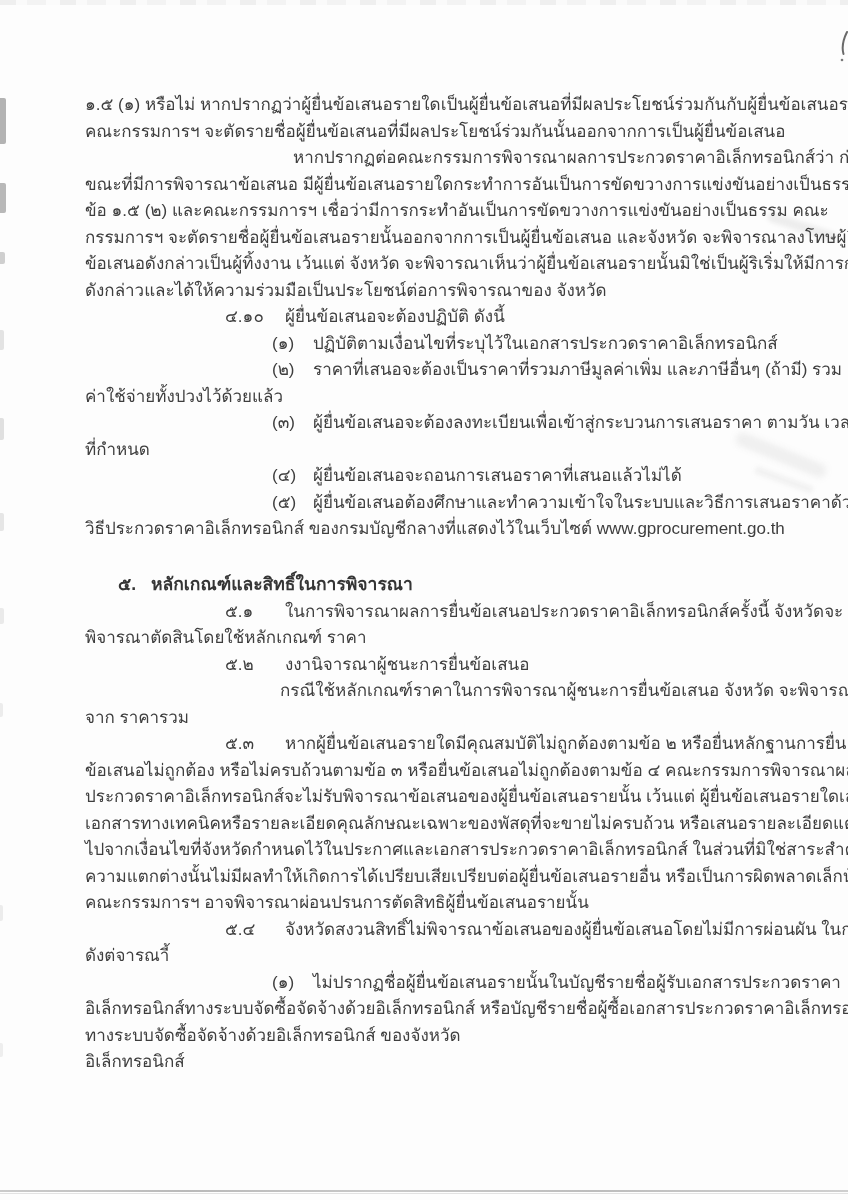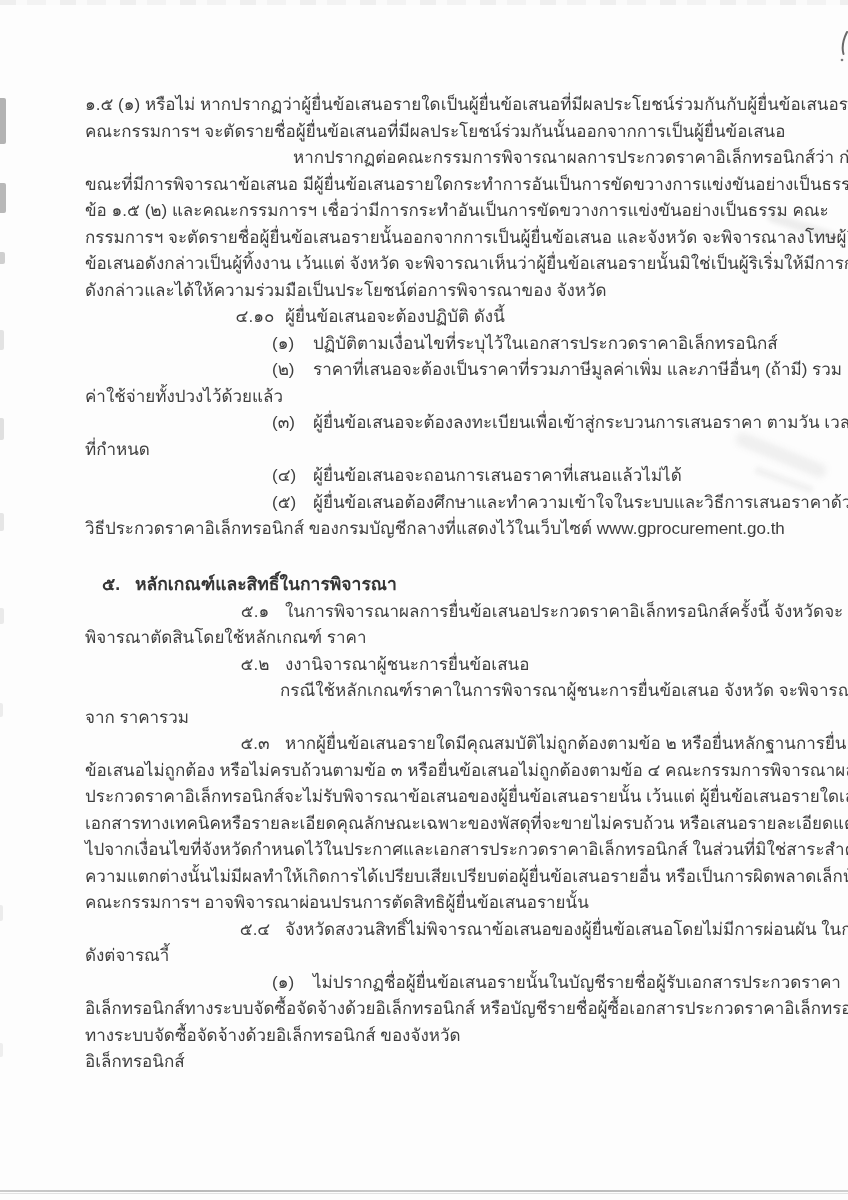--- a/index.html
+++ b/index.html
@@ -21,26 +21,26 @@
     color:var(--text-color);
     font-size:17px;
   }
   .line{height:26.5px;line-height:26.5px;white-space:nowrap;}
   .ind-margin{padding-left:85px;}
   .ind-para{padding-left:293px;}
   .ind-sub{padding-left:225px;}
   .ind-item{padding-left:272px;}
   .ind-inner{padding-left:280px;}
   .ind-header{
-    padding-left:90px;font-weight:bold;height:30px;line-height:30px;
-    font-size:17.5px;color:#353535;margin-left:12px;
+    padding-left:118px;font-weight:bold;height:30px;line-height:30px;
+    font-size:17.5px;color:#353535;
   }
   .gap{height:26px;}
   .num{display:inline-block;}
-  .ind-sub .num{min-width:60px;text-align:center;}
+  .ind-sub .num{min-width:60px;}
   .ind-item .num{min-width:41px;}
   .ind-header .num{min-width:33px;}
   
   .top-scan-band{
     position:absolute;top:0;left:0;right:0;height:5px;
     background:repeating-linear-gradient(90deg,
       rgba(0,0,0,0.07) 0 16px, rgba(0,0,0,0.015) 16px 27px,
       rgba(0,0,0,0.05) 27px 46px, rgba(0,0,0,0.01) 46px 60px);
     opacity:.8;
   }

